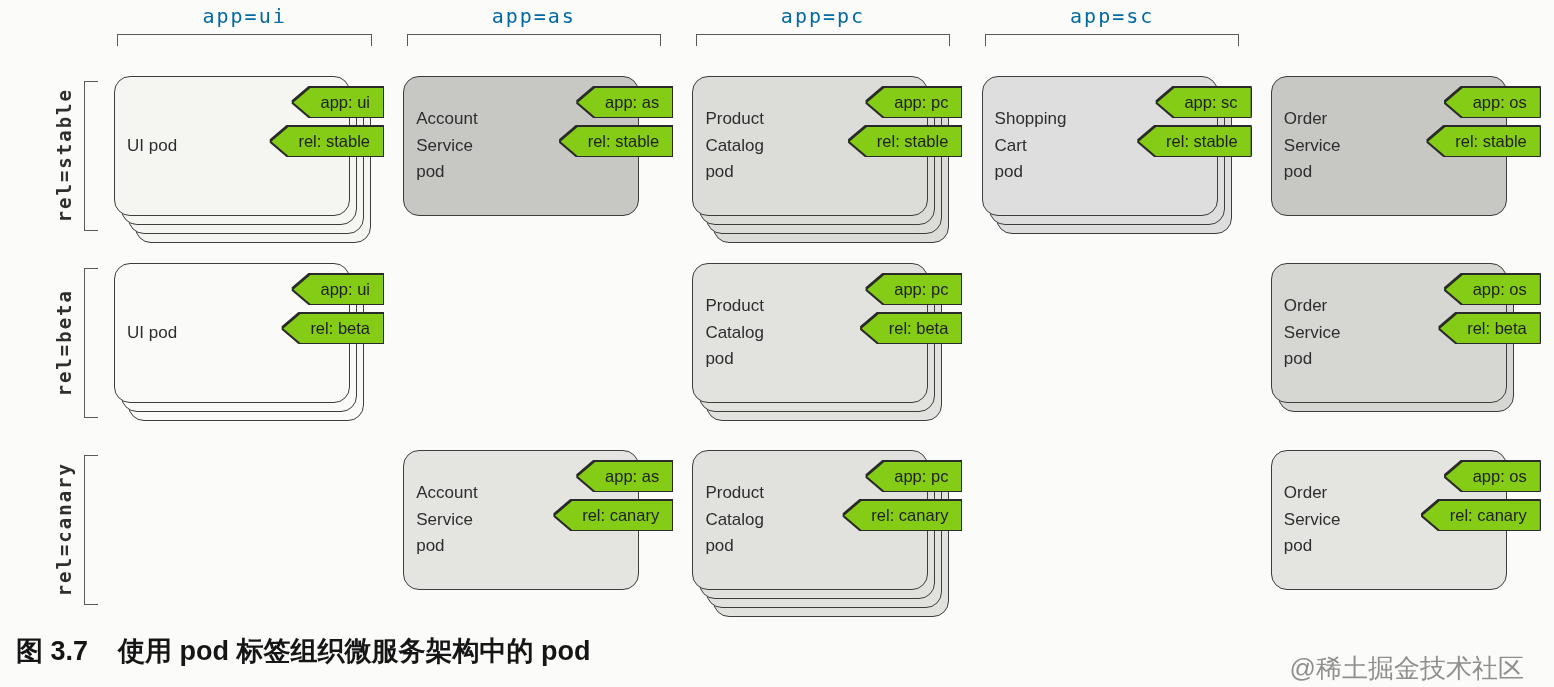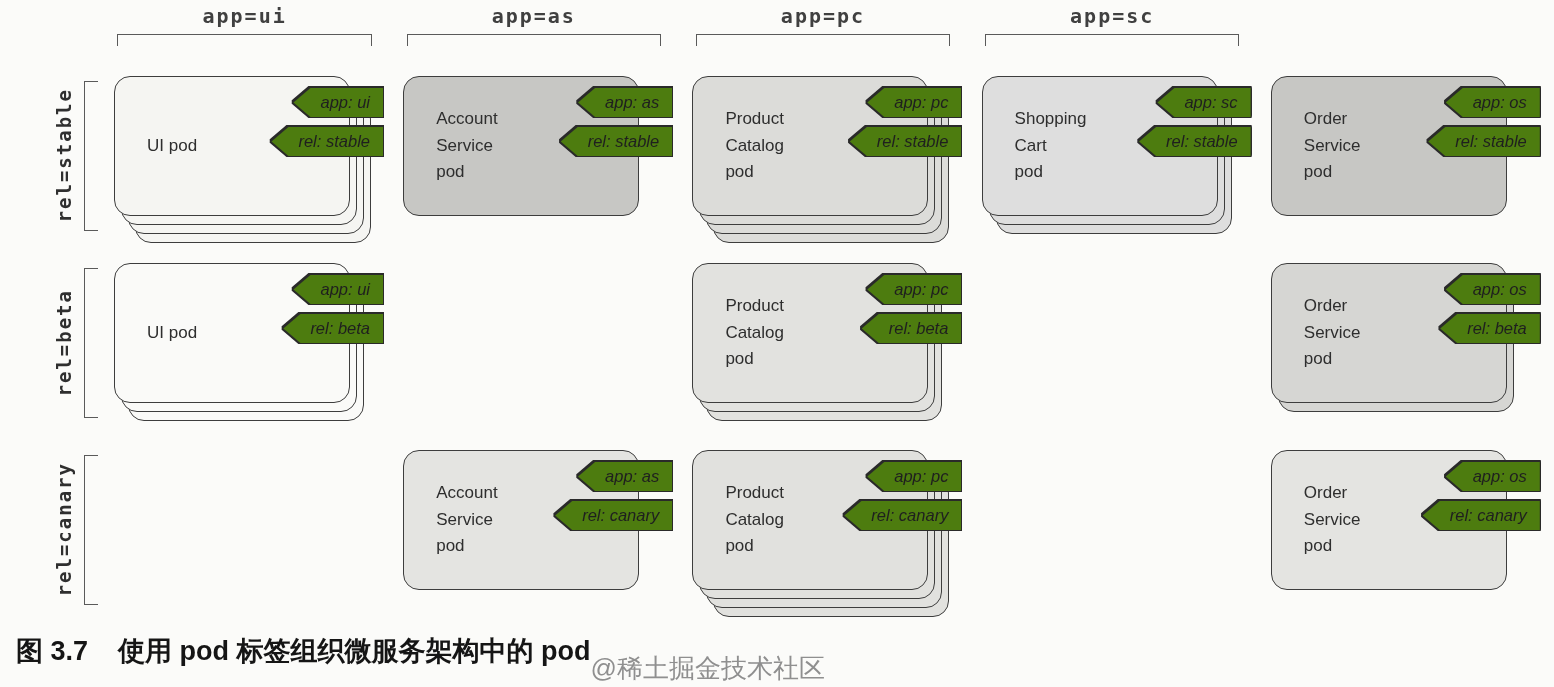--- a/index.html
+++ b/index.html
@@ -10,21 +10,21 @@
     display: grid;
     grid-template-columns: 100px repeat(5, 1fr);
     grid-template-rows: 62px 187px 187px 187px;
     padding-right: 8px;
   }
 
   
   .col-header { display: flex; flex-direction: column; align-items: center; padding-top: 4px; }
   .col-header .hlabel {
     font-family: "DejaVu Sans Mono", "Liberation Mono", monospace;
-    font-size: 20px; font-weight: 700; letter-spacing: 2px; color: #404040;
+    font-size: 20px; font-weight: 400; letter-spacing: 2px; color: #0369a1;
   }
   .col-bracket {
     width: 88%; height: 12px; margin-top: 6px;
     border-top: 1.5px solid #5a5a5a; border-left: 1.5px solid #5a5a5a; border-right: 1.5px solid #5a5a5a;
   }
 
   
   .row-header { display: flex; align-items: center; justify-content: flex-end; gap: 9px; padding-right: 2px; }
   .row-header .rlabel {
     writing-mode: vertical-rl; transform: rotate(180deg);
@@ -42,42 +42,42 @@
   .stack-layer {
     position: absolute; inset: 0;
     border: 1.6px solid #3d3d3d; border-radius: 16px;
   }
   .pod-card {
     position: absolute; inset: 0; z-index: 2;
     border: 1.6px solid #3d3d3d; border-radius: 16px;
     display: flex; align-items: center;
   }
   .pod-name {
-    padding-left: 32px; width: 118px;
+    padding-left: 12px; width: 118px;
     font-size: 17px; color: #2e2e2e; line-height: 1.55;
     white-space: pre-line;
   }
   .tags {
     position: absolute; top: 11px; right: -34px; z-index: 3;
     display: flex; flex-direction: column; align-items: flex-end; gap: 10px;
   }
   .tag-outline {
     filter: drop-shadow(1.2px 0 0 #2a2a2a) drop-shadow(-1.2px 0 0 #2a2a2a)
             drop-shadow(0 1.2px 0 #2a2a2a) drop-shadow(0 -1.2px 0 #2a2a2a);
   }
   .tag {
     clip-path: polygon(0 50%, 17px 0, 100% 0, 100% 100%, 17px 100%);
-    background: #4d7c0f;
+    background: #84cc16;
     padding: 5px 13px 5px 27px;
-    font-size: 16.5px; color: #1f1f1f; white-space: nowrap; font-style: italic;
+    font-size: 16.5px; color: #1f1f1f; white-space: nowrap;
   }
 
   
   .caption-bar {
-    height: 62px; display: flex; align-items: center; 
+    height: 62px; display: flex; align-items: center; justify-content: space-between;
     padding: 0 30px 6px 16px;
   }
   .caption { display: flex; gap: 30px; font-size: 27px; font-weight: 700; color: #151515; }
   .watermark { font-size: 26px; color: #8f8f8f; margin-top: 34px; }
 </style>
 </head>
 <body>
 
 <div class="page">
   <div class="diagram">

